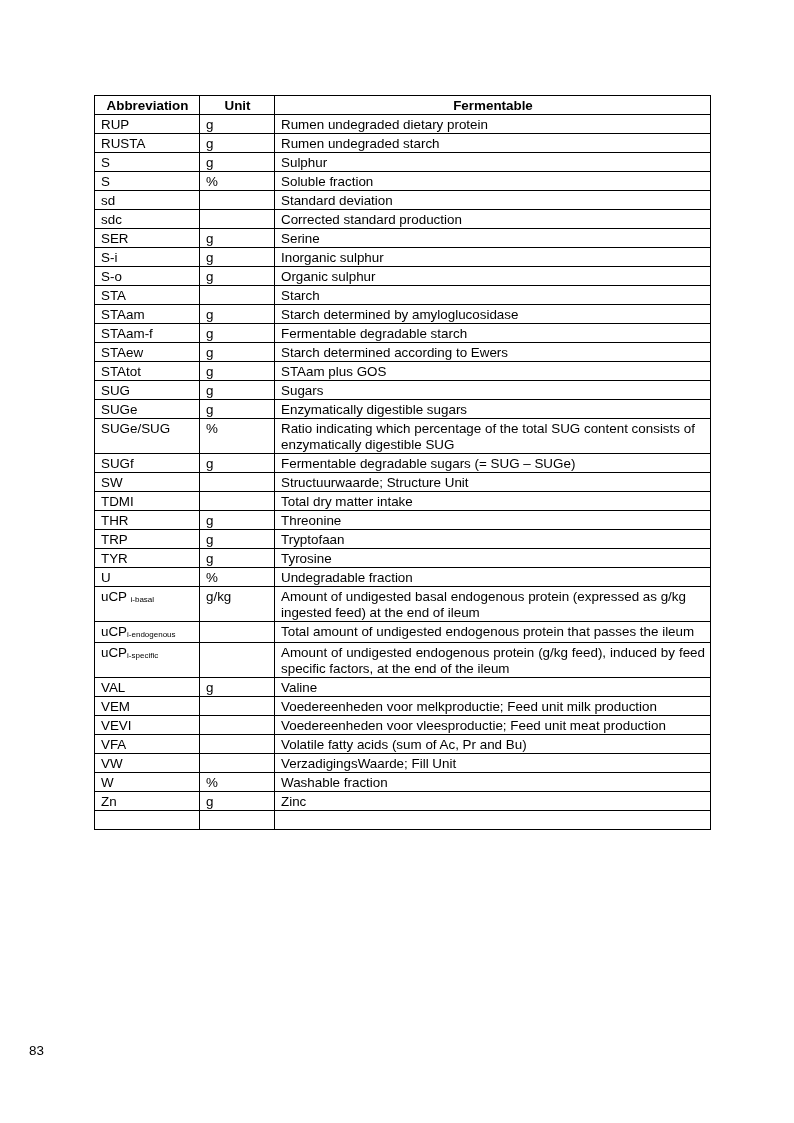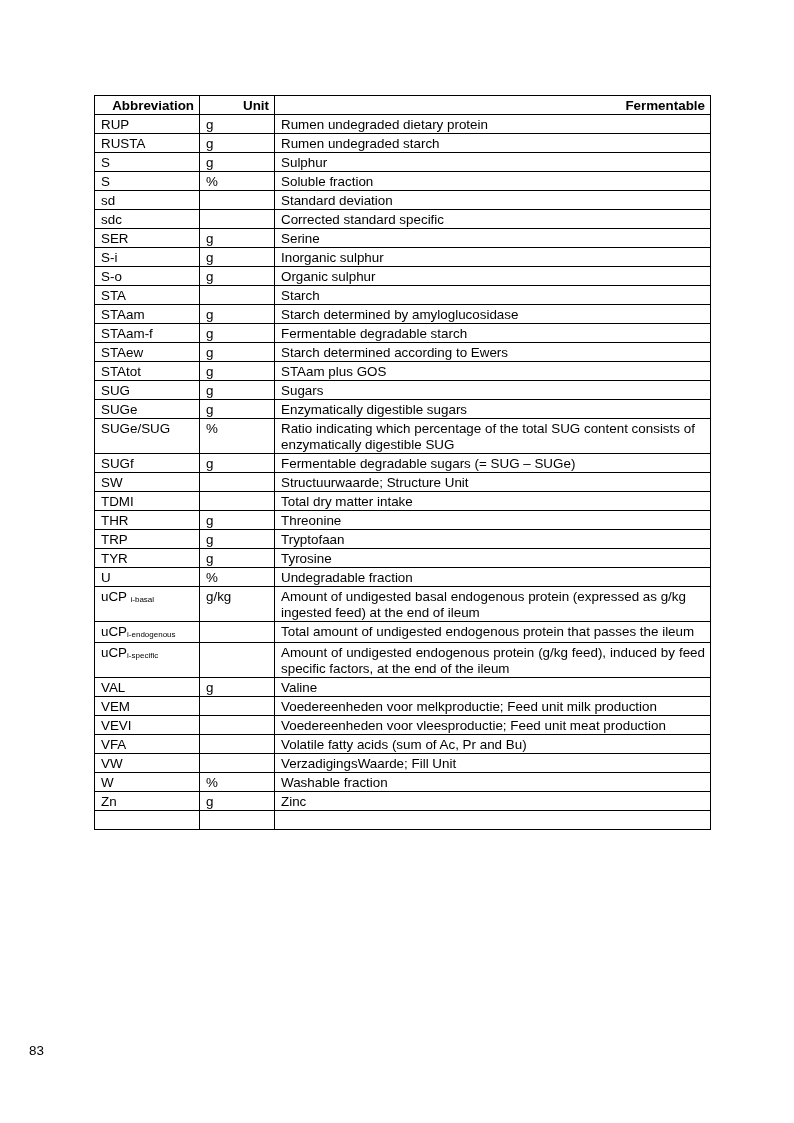--- a/index.html
+++ b/index.html
@@ -10,21 +10,21 @@
     border-collapse: collapse; table-layout: fixed; font-size: 13.4px;
   }
   #abbrev-table col.c1 { width: 105px; }
   #abbrev-table col.c2 { width: 75px; }
   #abbrev-table col.c3 { width: 436px; }
   #abbrev-table th, #abbrev-table td {
     border: 1px solid #000; padding: 0 5px 0 6px; line-height: 16px;
     vertical-align: top; height: 19px; box-sizing: border-box;
   }
   #abbrev-table td { padding-top: 2px; }
-  #abbrev-table th { font-weight: bold; text-align: right; padding-top: 2px; }
+  #abbrev-table th { font-weight: bold; text-align: center; padding-top: 2px; }
   #abbrev-table th.unit, #abbrev-table td.unit { }
   #abbrev-table td.desc.justify { text-align: justify; }
   sub.ss { font-size: 8px; vertical-align: baseline; position: relative; top: 1px; margin-top: 12px; }
   .tail td { border-bottom: none; border-top: 1px solid #000; height: 4px; padding: 0; line-height: 0; }
   #page-number { position: absolute; left: 0; width: 794px; top: 1043px; font-size: 13.4px; padding-left: 29px; }
 </style>
 </head>
 <body>
 
 <table id="abbrev-table">
@@ -62,21 +62,21 @@
         <td class="desc">Soluble fraction</td>
       </tr>
       <tr>
         <td><span>sd</span></td>
         <td class="unit"></td>
         <td class="desc">Standard deviation</td>
       </tr>
       <tr>
         <td><span>sdc</span></td>
         <td class="unit"></td>
-        <td class="desc">Corrected standard specific</td>
+        <td class="desc">Corrected standard production</td>
       </tr>
       <tr>
         <td><span>SER</span></td>
         <td class="unit">g</td>
         <td class="desc">Serine</td>
       </tr>
       <tr>
         <td><span>S-i</span></td>
         <td class="unit">g</td>
         <td class="desc">Inorganic sulphur</td>

